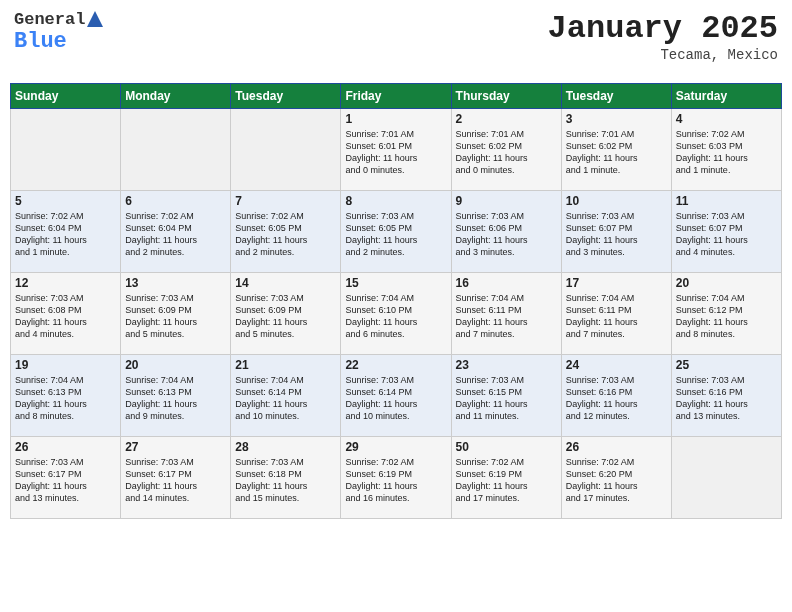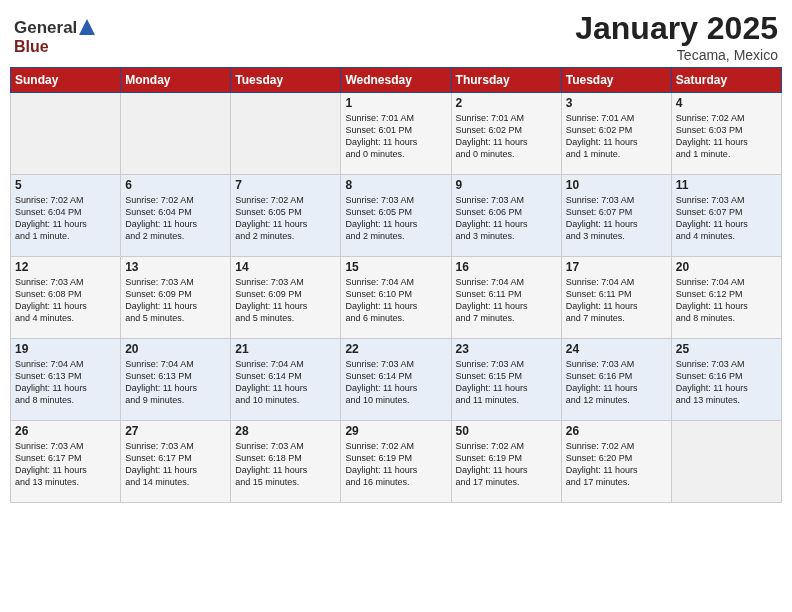--- a/index.html
+++ b/index.html
@@ -6,23 +6,24 @@
     body {
       font-family: Arial, sans-serif;
       background: #fff;
       width: 792px;
       min-height: 612px;
       padding: 10px;
     }
     .header {
       display: flex;
       justify-content: space-between;
-      align-items: center;
-      margin-bottom: 4px;
+      align-items: flex-start;
+      margin-bottom: 20px;
       padding: 0 4px;
+      font-family: Liberation Mono, monospace;
     }
     .logo {
       display: flex;
       align-items: center;
     }
     .logo-general { color: #333; }
     .logo-blue { color: #1a5bbf; }
     .title-block {
       text-align: right;
     }
@@ -34,21 +35,21 @@
     .location {
       font-size: 14px;
       color: #444;
     }
     .calendar {
       width: 100%;
       border-collapse: collapse;
       border: 1px solid #ccc;
     }
     .calendar th {
-      background-color: #b91c1c;
+      background-color: #15803d;
       color: #fff;
       font-size: 12px;
       font-weight: bold;
       padding: 5px 4px;
       text-align: left;
       border: 1px solid #1e4a9a;
     }
     .calendar td {
       vertical-align: top;
       border: 1px solid #ccc;
@@ -85,36 +86,36 @@
 
 <div class="header">
   <div class="logo">
     <div>
       <div style="display:flex; align-items:center;">
         <span class="logo-general" style="font-size:17px; font-weight:bold; color:#333;">General</span>
         <svg width="16" height="16" viewBox="0 0 16 16" style="margin-left:2px; margin-top:-2px;">
           <polygon points="0,16 8,0 16,16" fill="#2a5db0"></polygon>
         </svg>
       </div>
-      <span class="logo-blue" style="font-size:16px; font-weight:bold; color:#7f1d1d; margin-left:0;">Blue</span>
+      <span class="logo-blue" style="font-size:22px; font-weight:bold; color:#3b82f6; margin-left:0;">Blue</span>
     </div>
   </div>
   <div class="title-block">
     <div class="month-year">January 2025</div>
     <div class="location">Tecama, Mexico</div>
   </div>
 </div>
 
 <table class="calendar">
   <thead>
     <tr>
     <th>Sunday</th>
         <th>Monday</th>
         <th>Tuesday</th>
-        <th>Wednesday</th>
+        <th>Friday</th>
         <th>Thursday</th>
         <th>Tuesday</th>
         <th>Saturday</th>
       </tr>
   </thead>
   <tbody id="calendar-body">
   <tr>
         <td class="empty-cell"></td>
         <td class="empty-cell"></td>
         <td class="empty-cell"></td>

